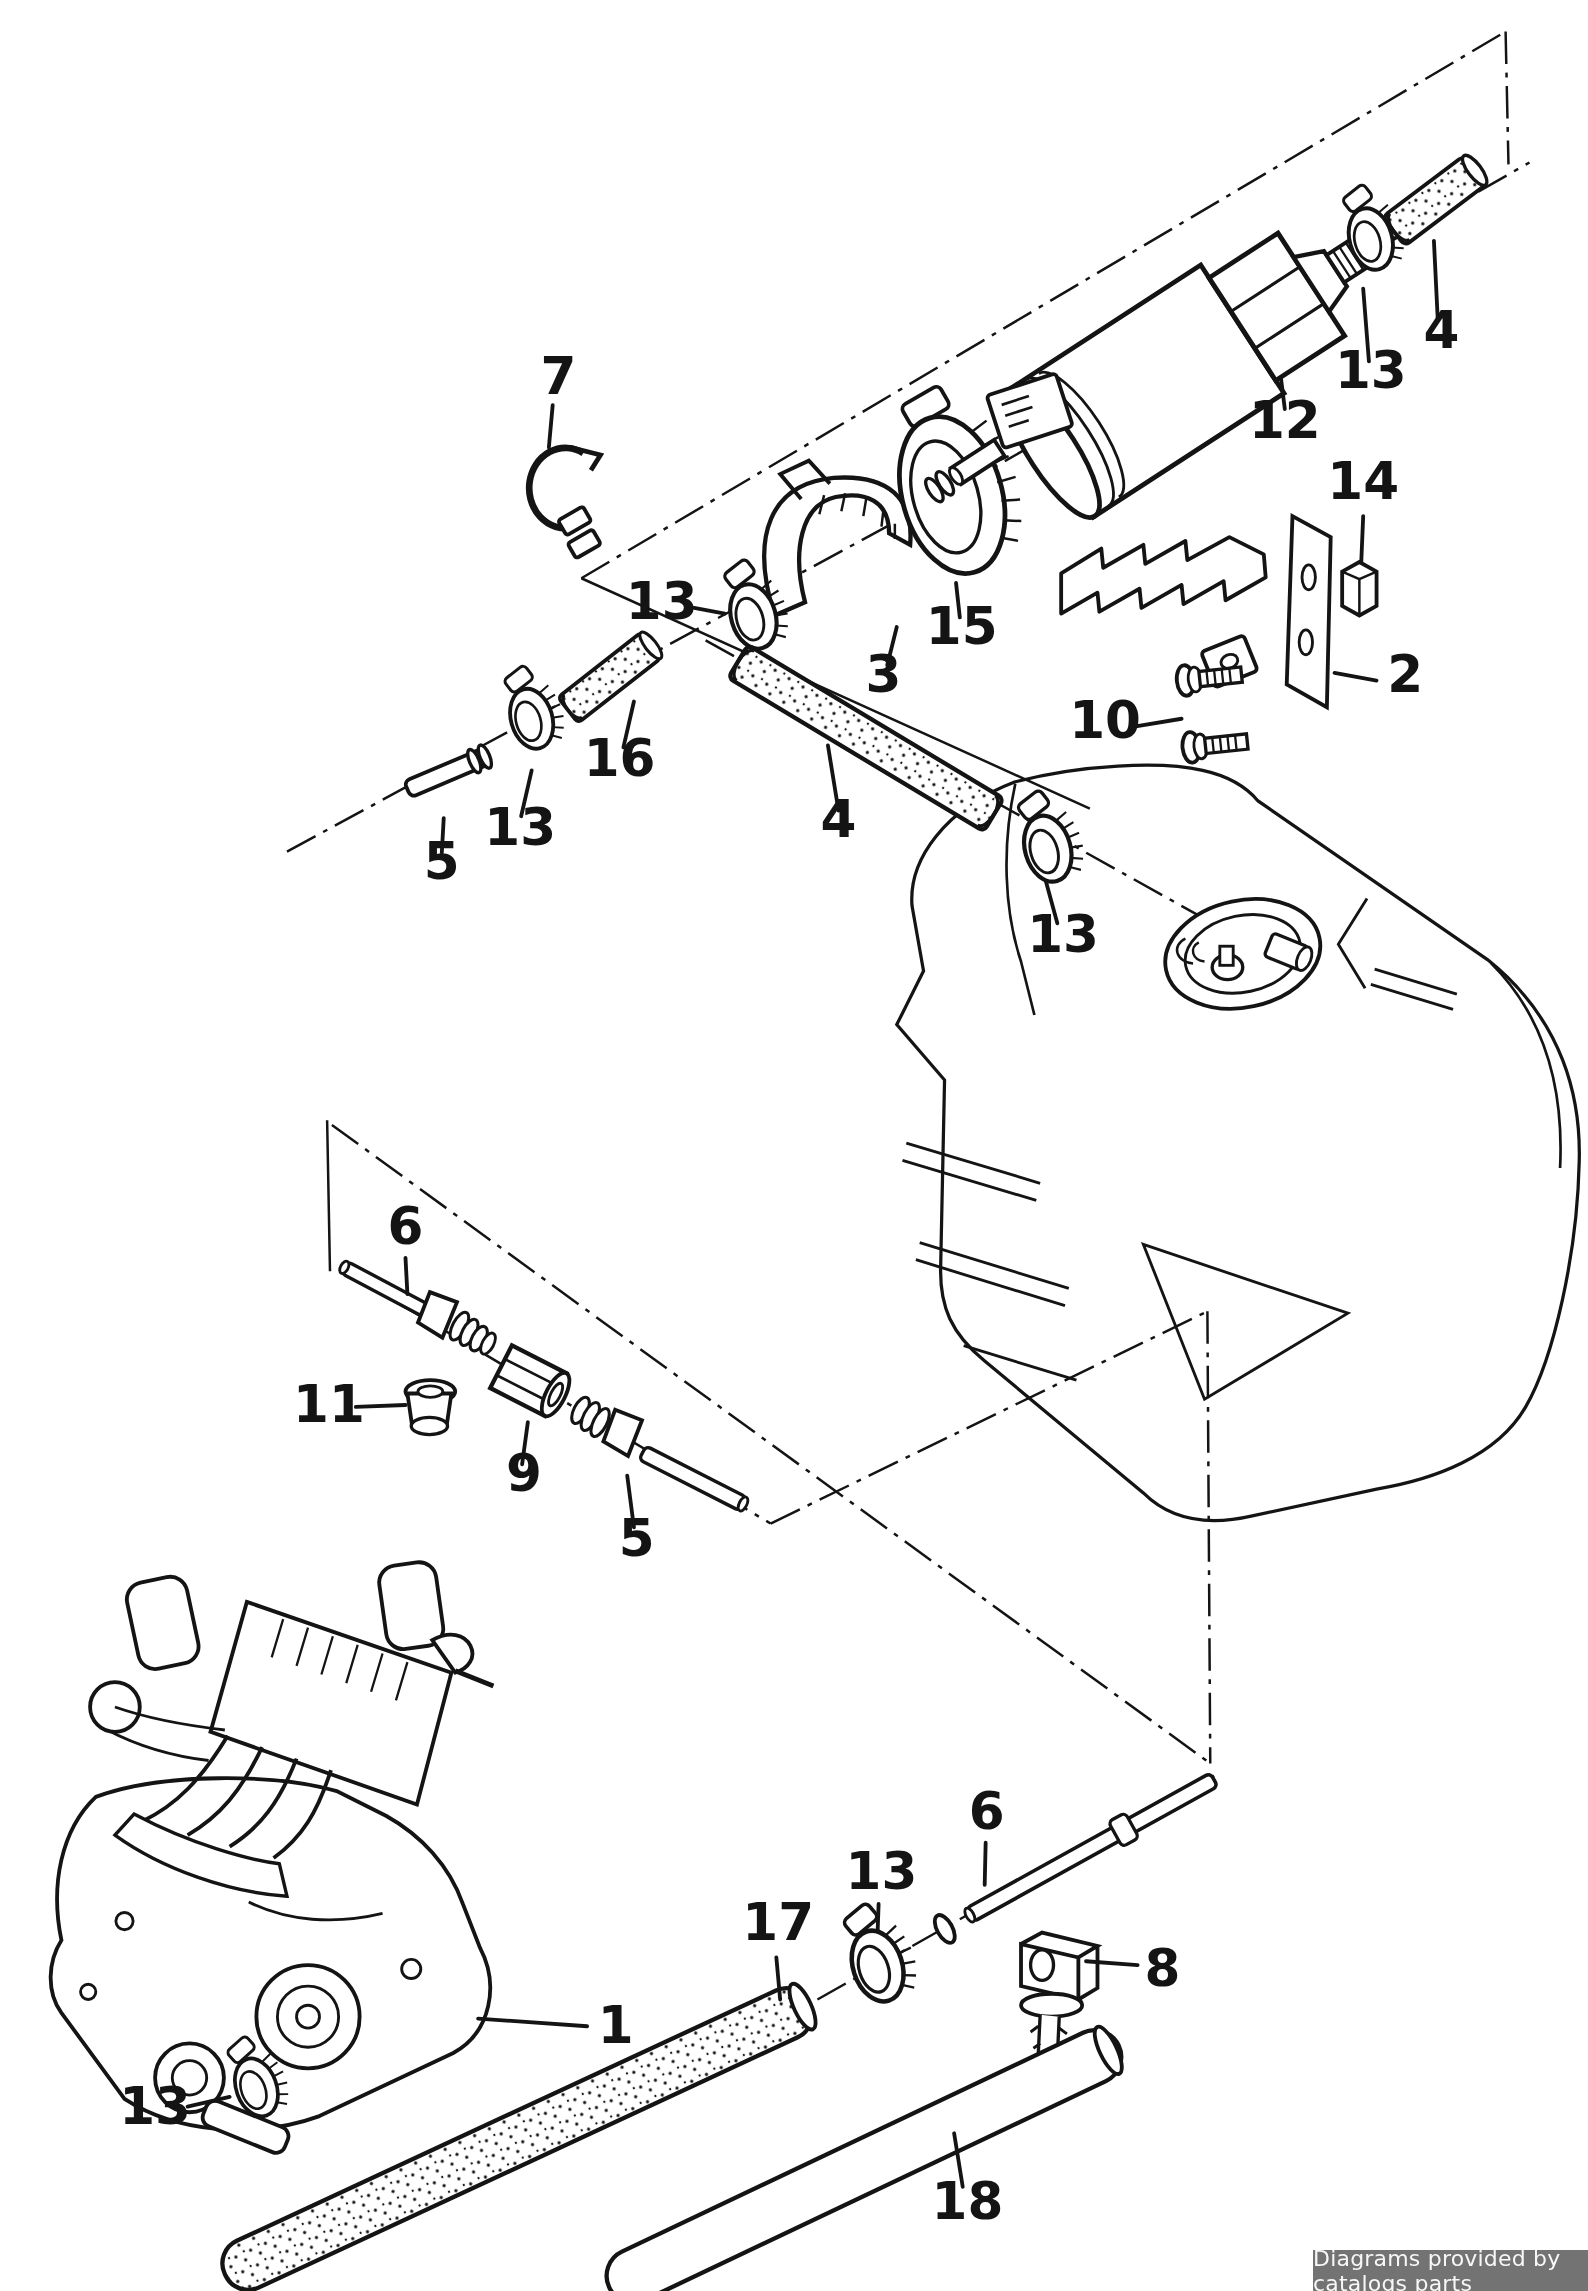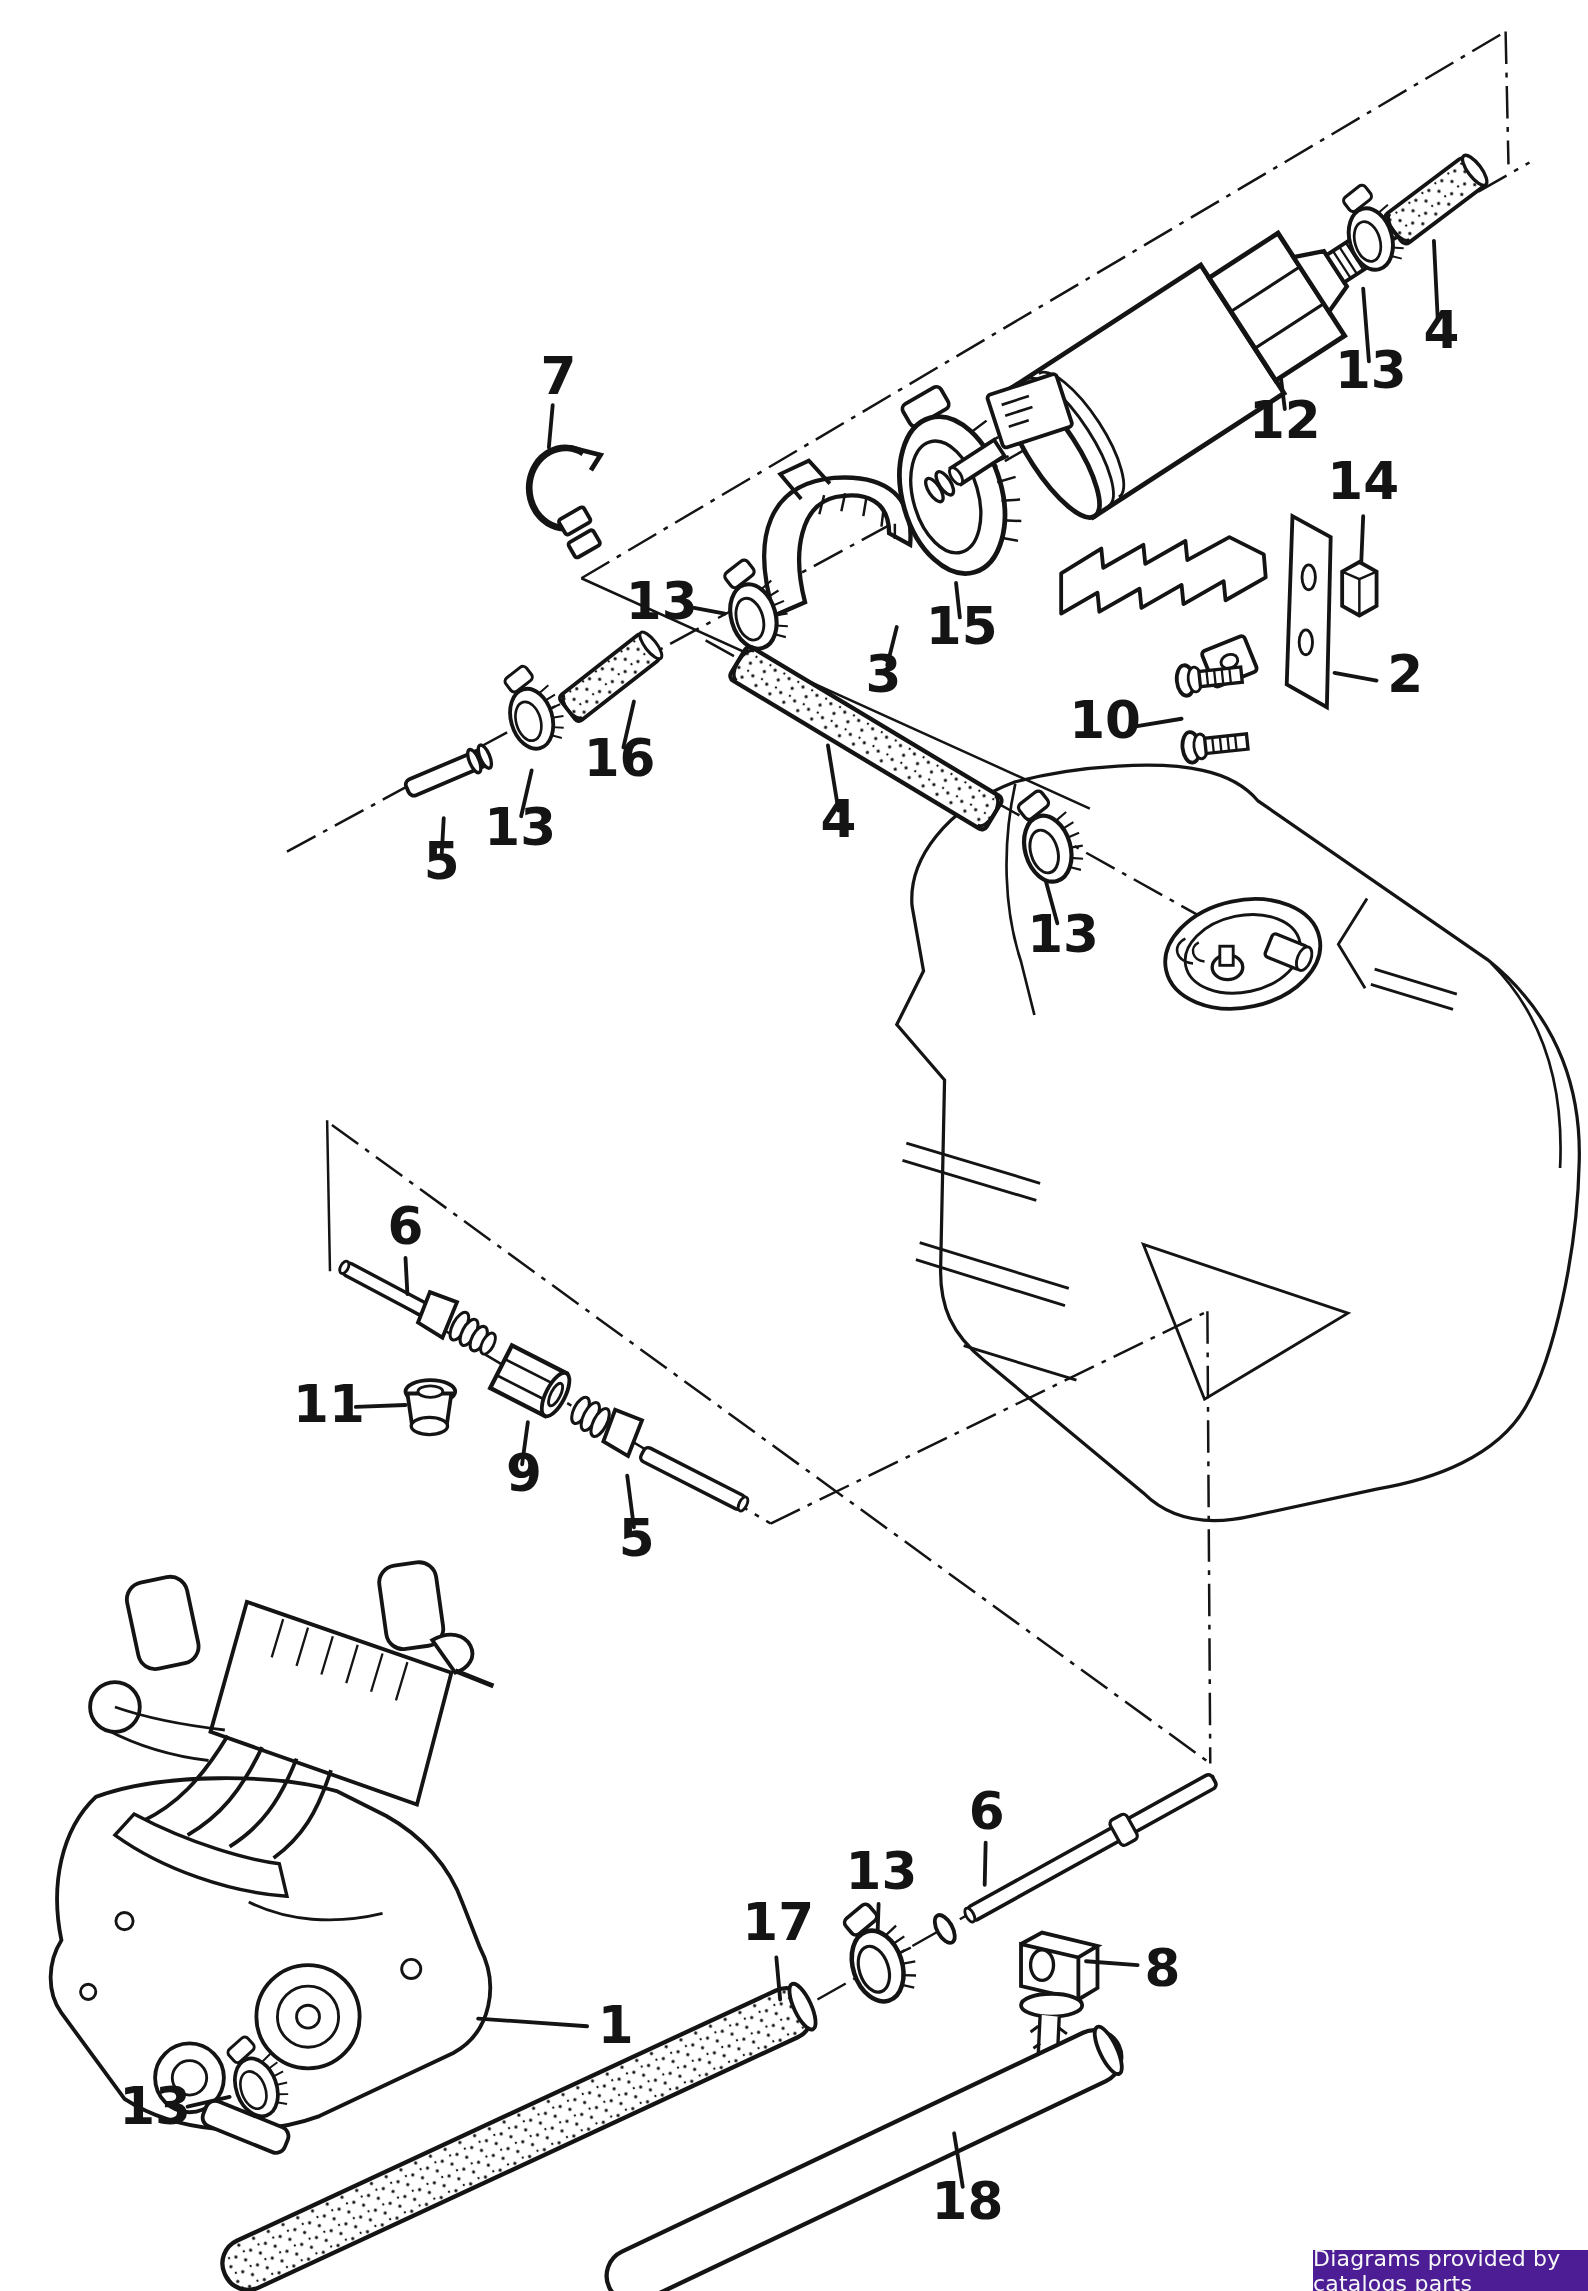--- a/index.html
+++ b/index.html
@@ -293,15 +293,15 @@
         <text x="922" y="1976" class="callout">13</text>
         <line x1="1031" y1="1928" x2="1030" y2="1972" stroke="#141414" stroke-width="4" stroke-linecap="round"></line>
         <text x="1032" y="1914" class="callout">6</text>
         <line x1="1190" y1="2056" x2="1136" y2="2052" stroke="#141414" stroke-width="4" stroke-linecap="round"></line>
         <text x="1216" y="2078" class="callout">8</text>
         <line x1="1007" y1="2288" x2="998" y2="2232" stroke="#141414" stroke-width="4" stroke-linecap="round"></line>
         <text x="1012" y="2322" class="callout">18</text>
       </g>
 </svg>
 
-<div class="badge" title="Diagrams provided by catalogs parts" style="background: #4c1d95; color: rgb(247, 247, 247);">Diagrams provided by catalogs parts</div>
+<div class="badge" title="Diagrams provided by catalogs parts" style="background: #737373; color: rgb(247, 247, 247);">Diagrams provided by catalogs parts</div>
 </div>
 
 
 </body></html>

